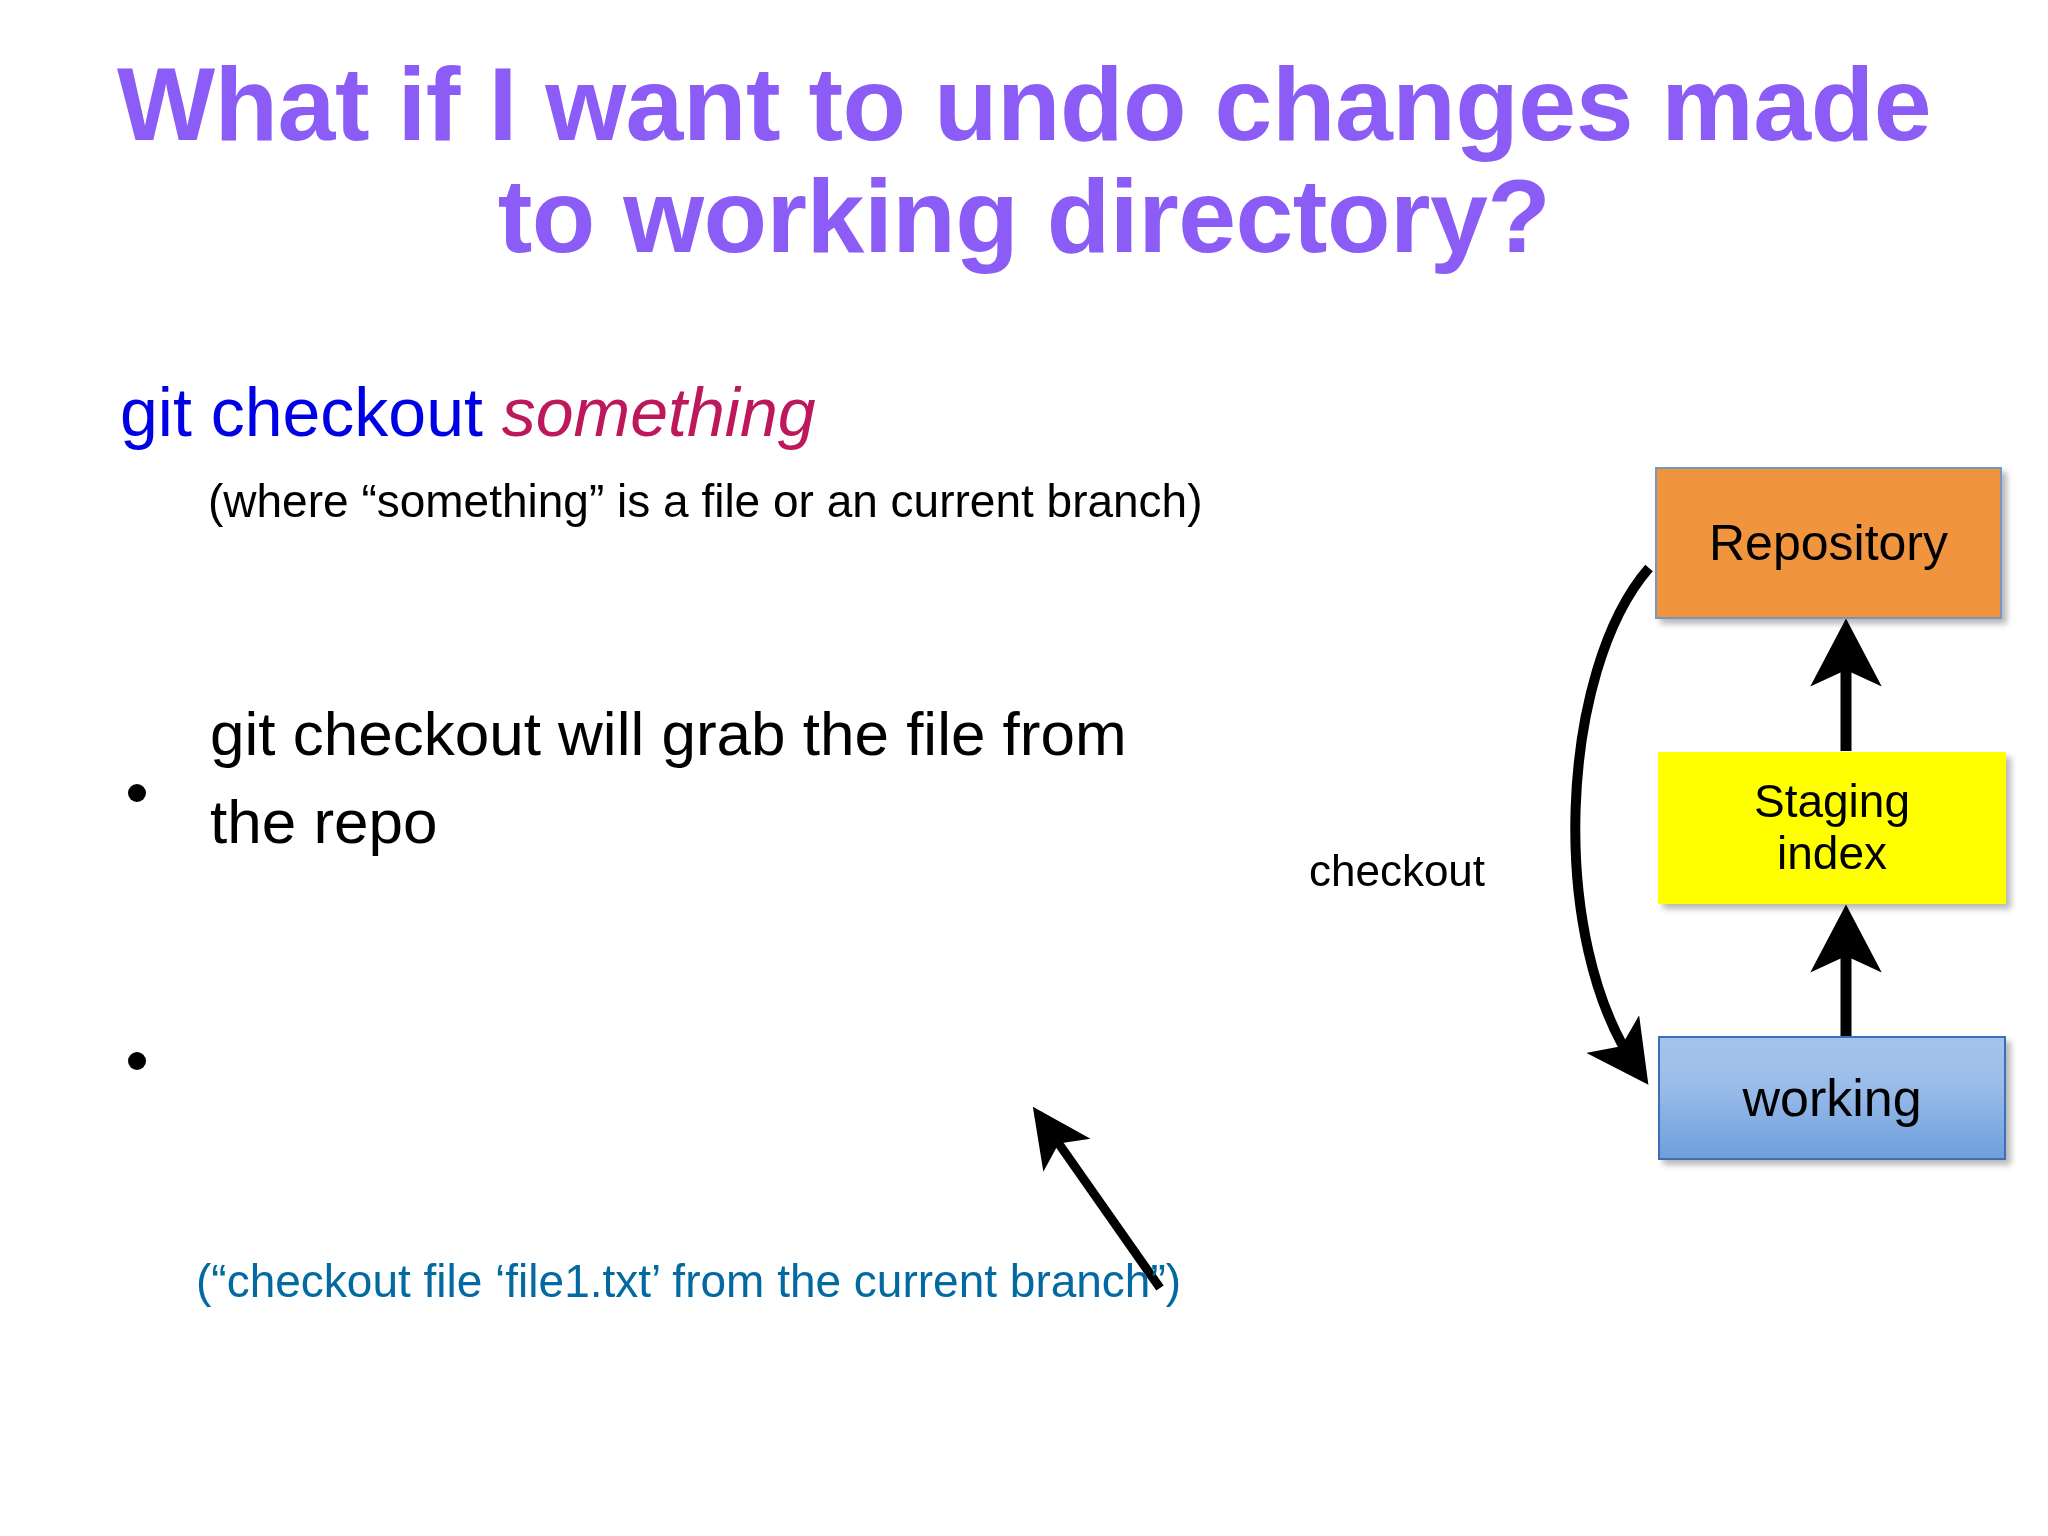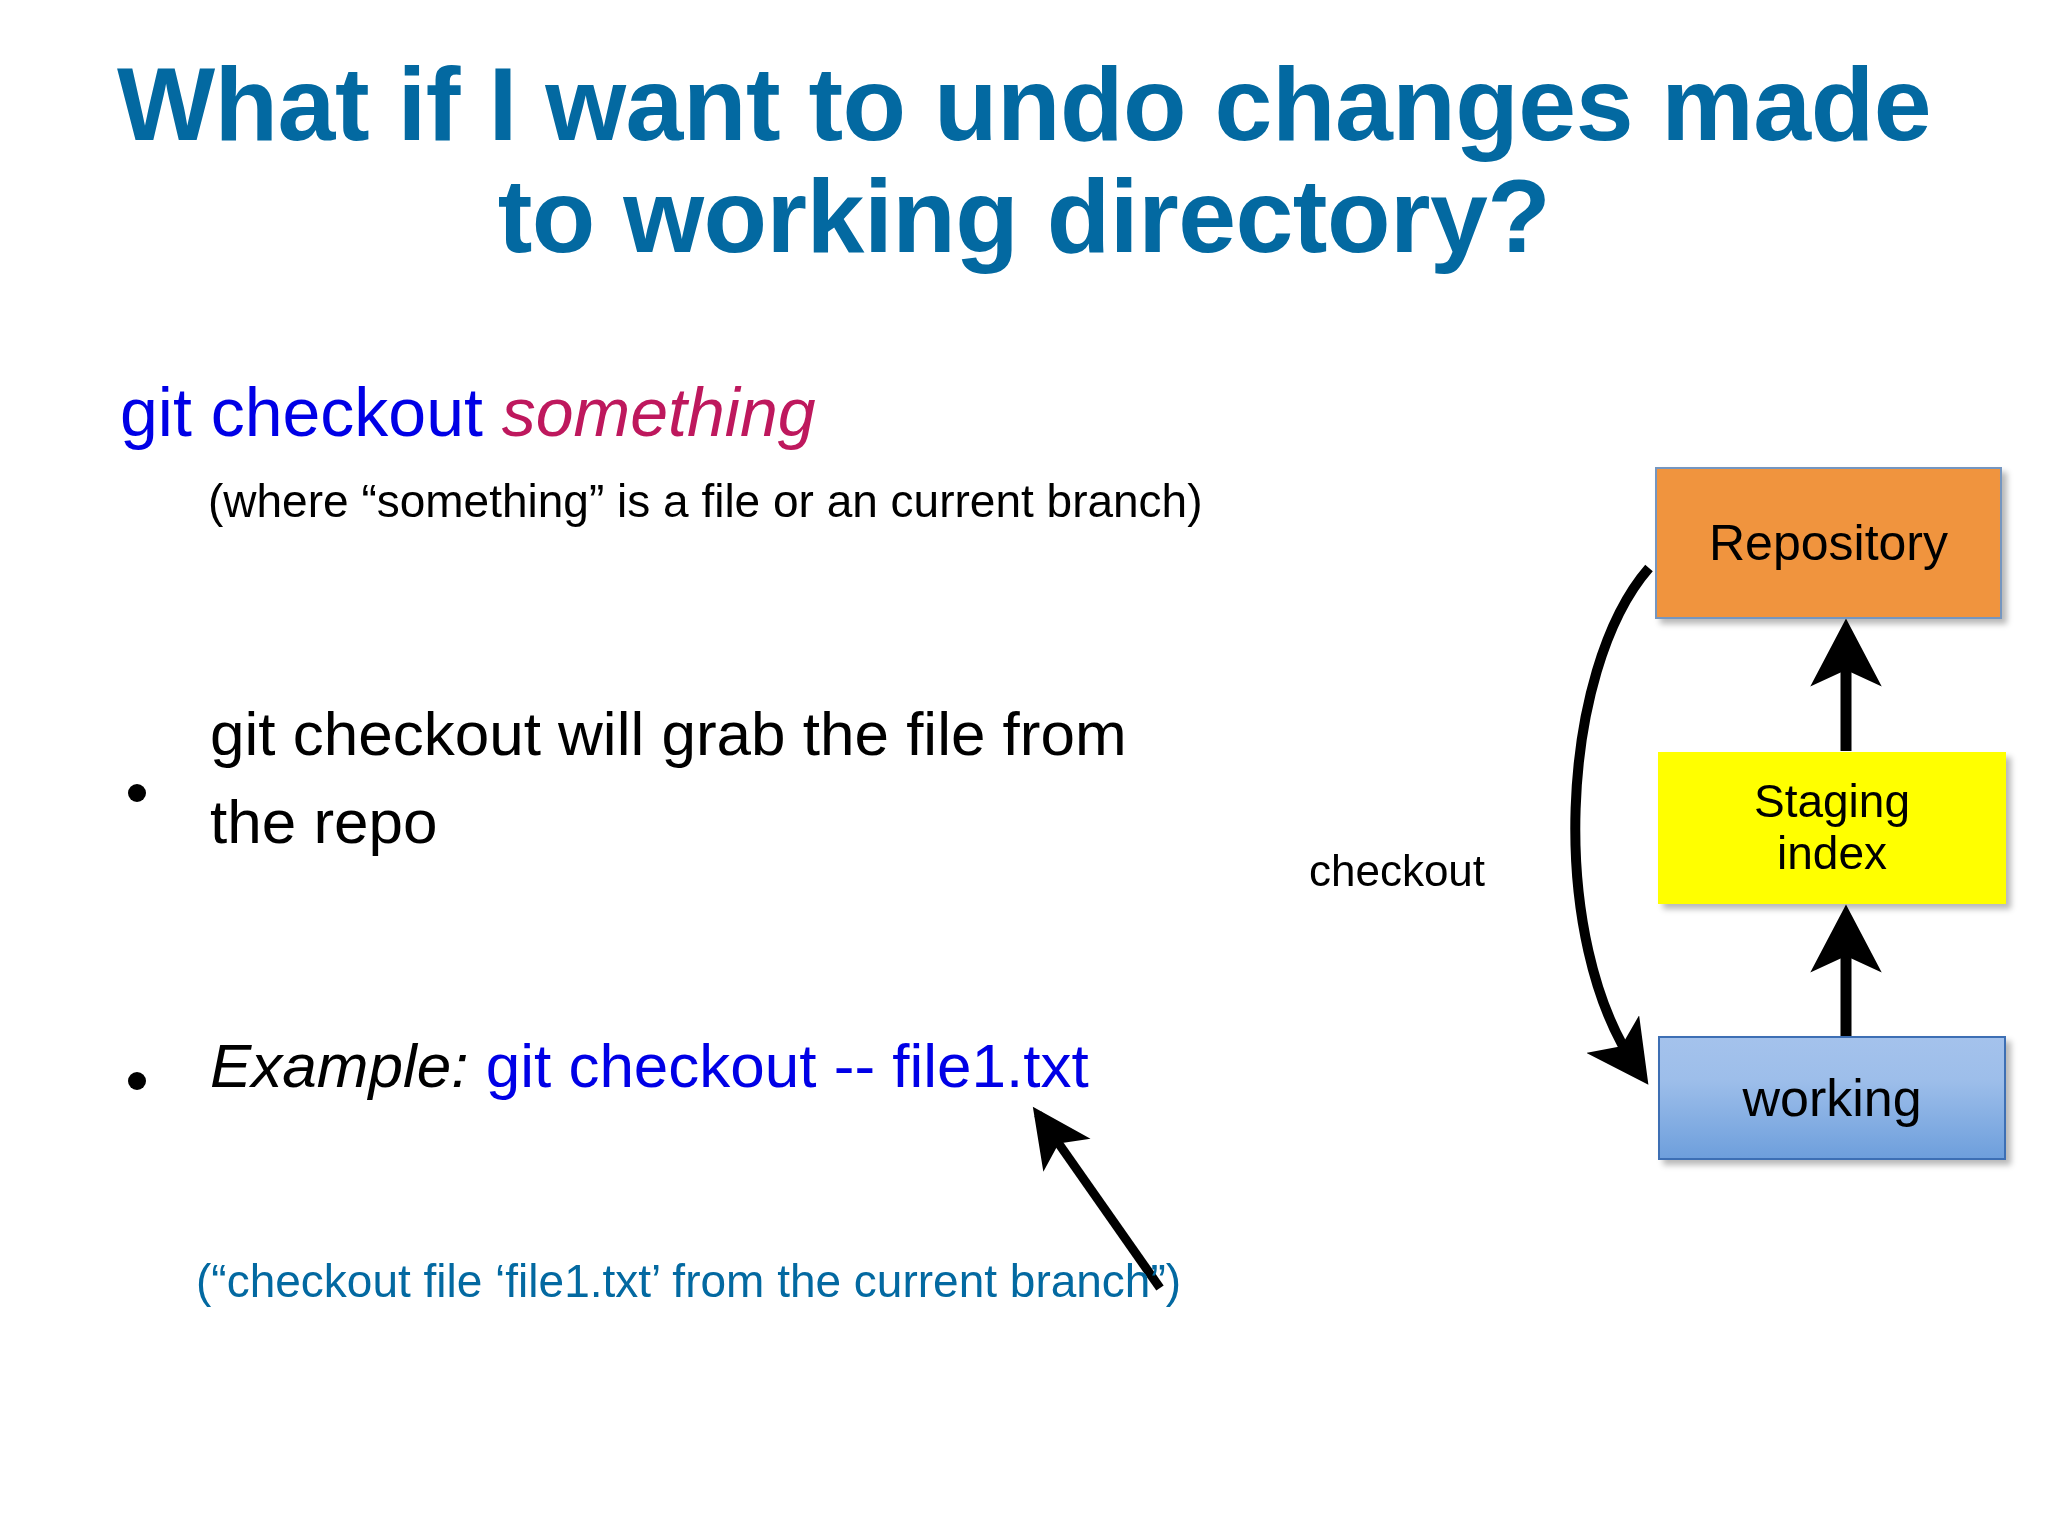--- a/index.html
+++ b/index.html
@@ -20,21 +20,21 @@
   #slide-title {
     position: absolute;
     left: 90px;
     top: 48px;
     width: 1868px;
     text-align: center;
     font-size: 104px;
     line-height: 1.08;
     font-weight: bold;
     letter-spacing: -0.5px;
-    color: #0369a1;
+    color: #8b5cf6;
   }
 
   
   #command-line {
     position: absolute;
     left: 120px;
     top: 378px;
     font-size: 68px;
     line-height: 1.0;
     white-space: nowrap;
@@ -186,21 +186,20 @@
 
 <div id="where-note">(where “something” is a file or an current branch)</div>
 
 <div class="bullet-row" id="bullet-1">
   <span class="bullet-dot"></span>
   <span class="bullet-text">git checkout will grab the file from the repo</span>
 </div>
 
 <div class="bullet-row" id="bullet-2">
   <span class="bullet-dot"></span>
-  <span class="bullet-text"><span class="example-label">Example: </span><span class="example-cmd">git checkout -- file1.txt</span></span>
 </div>
 
 <div id="pointer-arrow">
   <svg width="260" height="230" viewBox="0 0 260 230">
     <defs>
       <marker id="headSharp" markerWidth="7" markerHeight="7" refX="5.6" refY="3.2" orient="auto">
         <path d="M0,0 L6.6,3.2 L0,6.4 L1.6,3.2 Z" fill="#000000"></path>
       </marker>
     </defs>
     <line x1="200" y1="208" x2="78" y2="34" stroke="#000000" stroke-width="9" marker-end="url(#headSharp)"></line>

